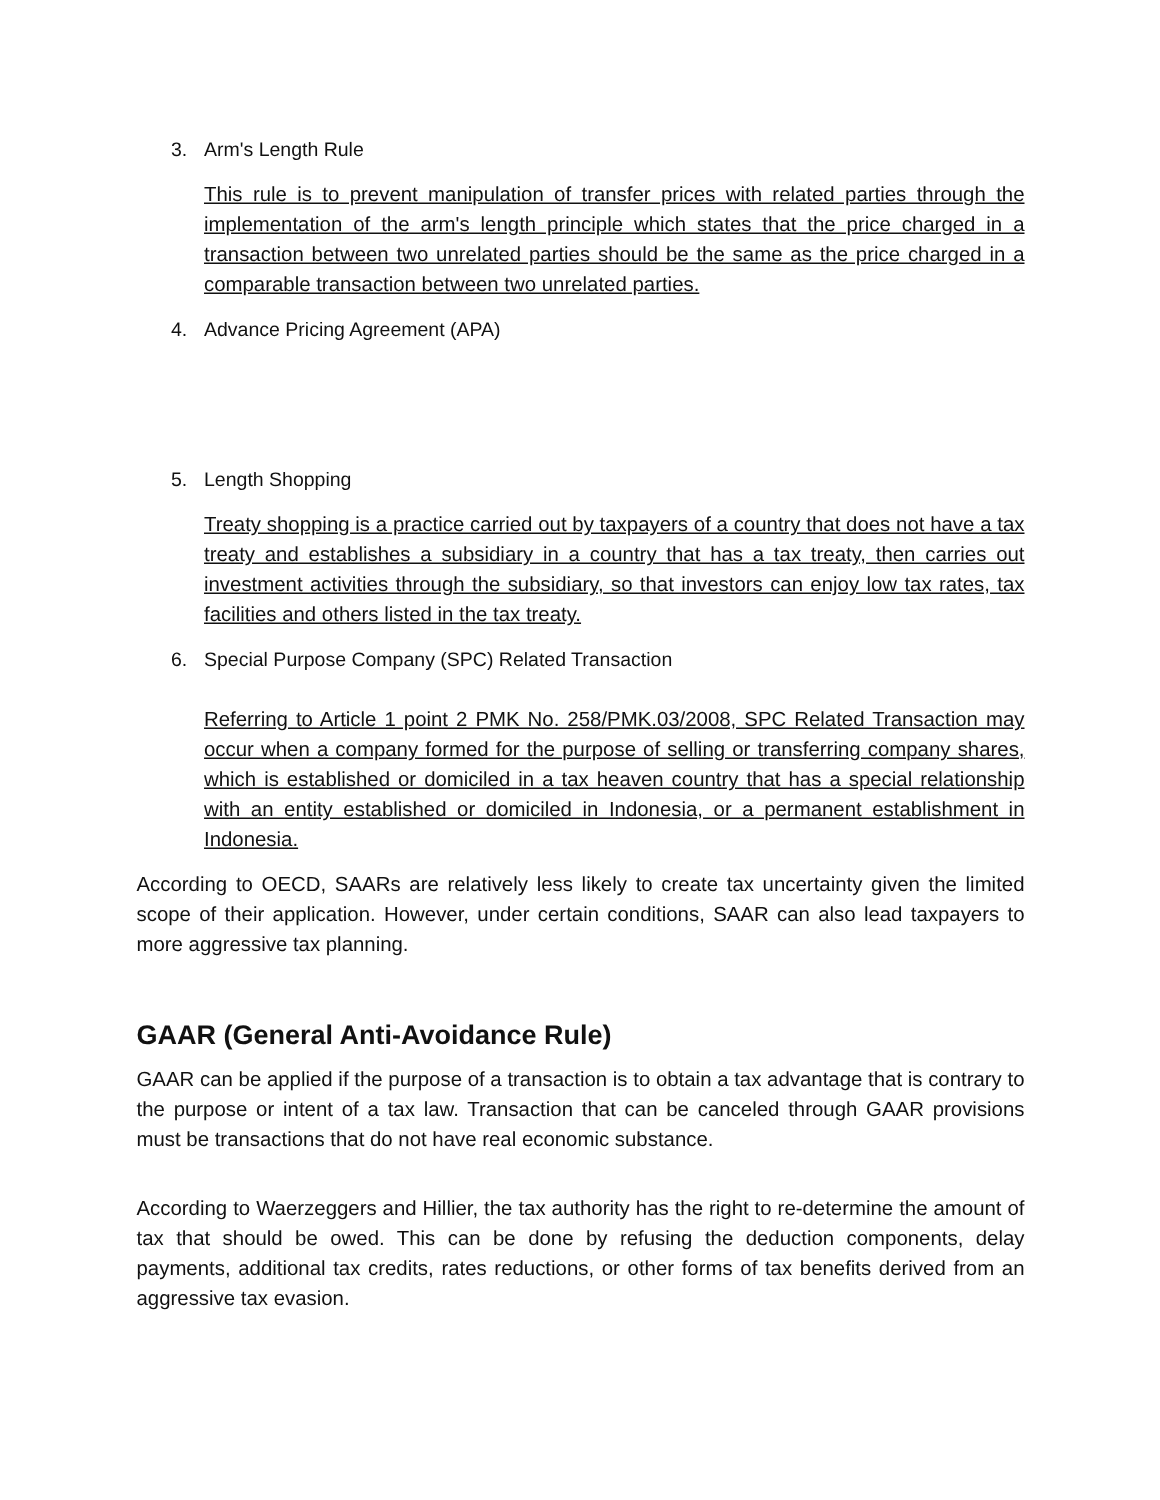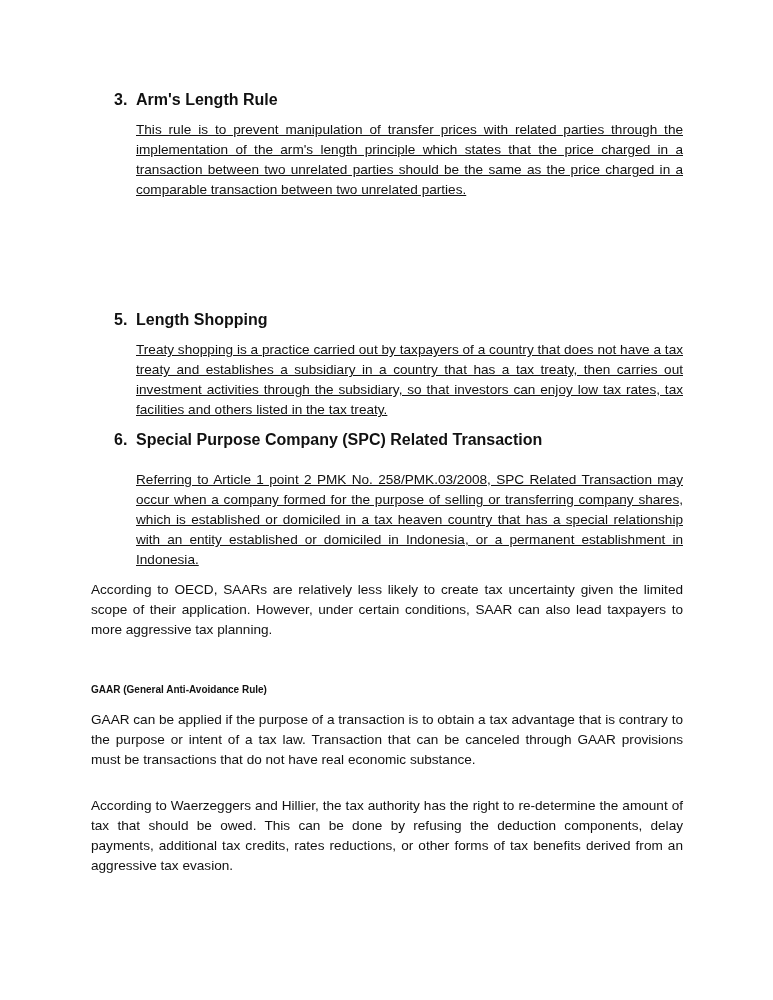--- a/index.html
+++ b/index.html
@@ -18,22 +18,22 @@
     .page {
       position: absolute;
       left: 0;
       top: 0;
       width: 773px;
       height: 1000px;
     }
     .item-head {
       position: absolute;
       left: 114px;
-      font-size: 16px;
-      font-weight: bold;
+      font-size: 13px;
+      font-weight: normal;
       line-height: 20px;
       white-space: nowrap;
     }
     .item-head .num {
       display: inline-block;
       width: 22px;
     }
     .para {
       position: absolute;
       font-size: 13.6px;
@@ -46,36 +46,39 @@
       width: 547px;
       text-decoration: underline;
     }
     .full {
       left: 91px;
       width: 592px;
     }
     .section-head {
       position: absolute;
       left: 91px;
-      font-size: 10px;
+      font-size: 18px;
       font-weight: bold;
       line-height: 20px;
       white-space: nowrap;
     }
   </style>
 </head>
 <body>
 
 <div class="page">
 
   <div class="item-head" style="top:90px;">
     <span class="num">3.</span><span>Arm's Length Rule</span>
   </div>
   <div class="para indented" style="top:120px;">This rule is to prevent manipulation of transfer prices with related parties through the implementation of the arm's length principle which states that the price charged in a transaction between two unrelated parties should be the same as the price charged in a comparable transaction between two unrelated parties.</div>
 
+  <div class="item-head" style="top:210px;">
+    <span class="num">4.</span><span>Advance Pricing Agreement (APA)</span>
+  </div>
 
   <div class="item-head" style="top:310px;">
     <span class="num">5.</span><span>Length Shopping</span>
   </div>
   <div class="para indented" style="top:340px;">Treaty shopping is a practice carried out by taxpayers of a country that does not have a tax treaty and establishes a subsidiary in a country that has a tax treaty, then carries out investment activities through the subsidiary, so that investors can enjoy low tax rates, tax facilities and others listed in the tax treaty.</div>
 
   <div class="item-head" style="top:430px;">
     <span class="num">6.</span><span>Special Purpose Company (SPC) Related Transaction</span>
   </div>
   <div class="para indented" style="top:470px;">Referring to Article 1 point 2 PMK No. 258/PMK.03/2008, SPC Related Transaction may occur when a company formed for the purpose of selling or transferring company shares, which is established or domiciled in a tax heaven country that has a special relationship with an entity established or domiciled in Indonesia, or a permanent establishment in Indonesia.</div>

